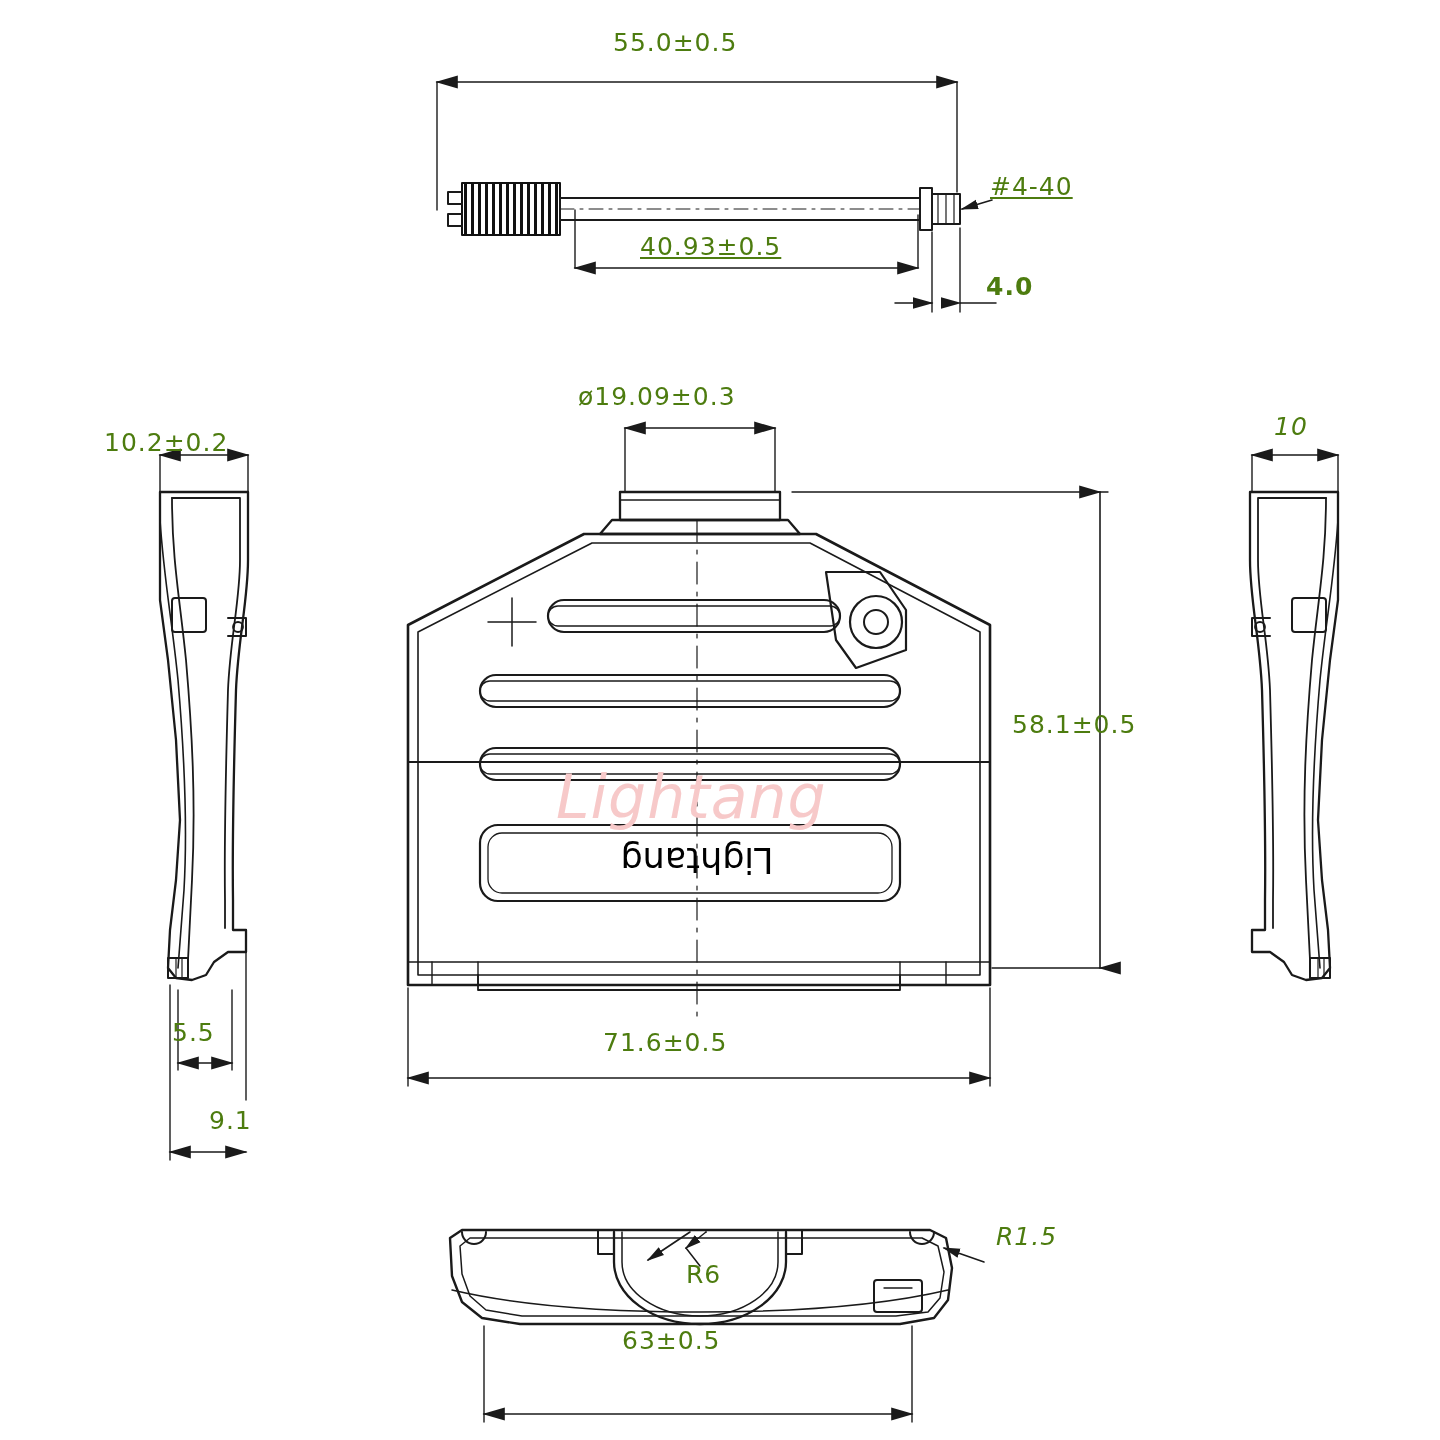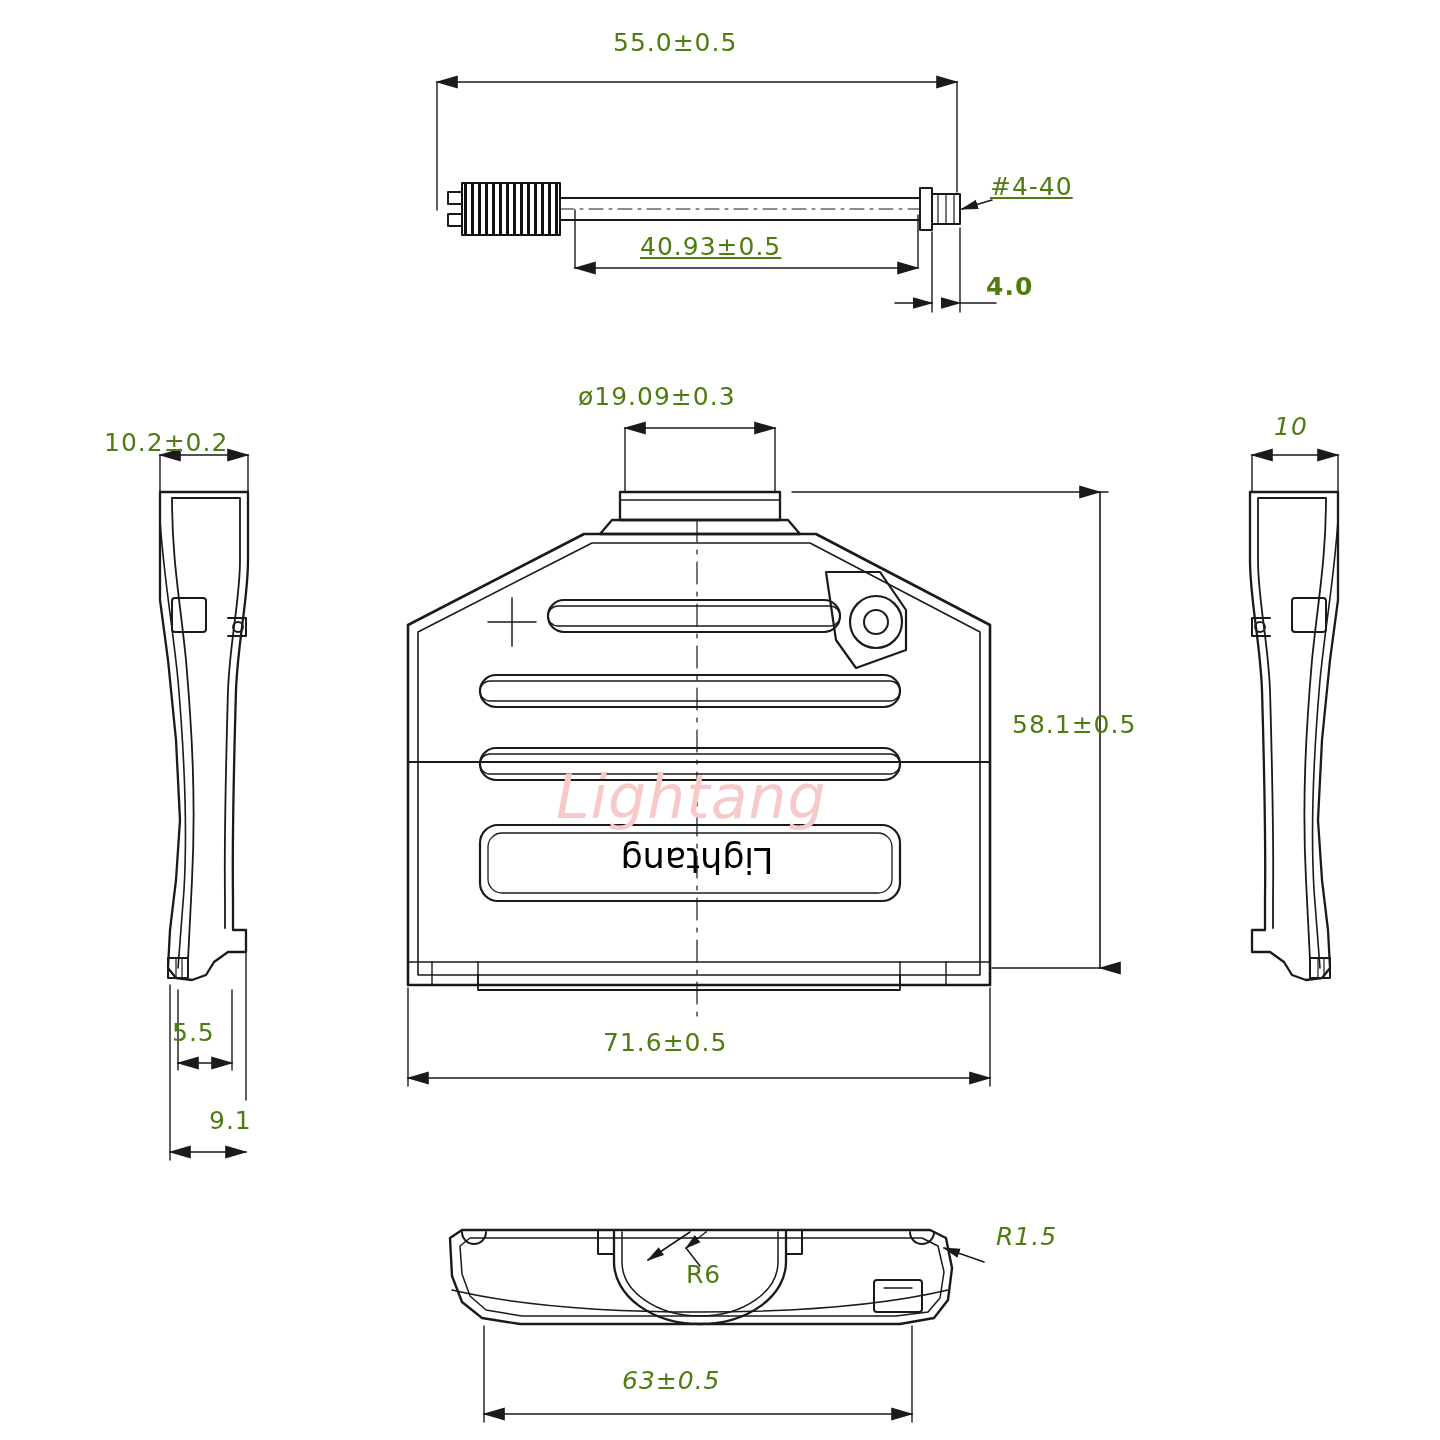--- a/index.html
+++ b/index.html
@@ -302,19 +302,19 @@
   <div class="dimtext" style="left:1012px; top:710px;">58.1±0.5</div>
 
   <div class="dimtext" style="left:603px; top:1028px;">71.6±0.5</div>
 
   <div class="dimtext" style="left:1274px; top:412px;font-style:italic;">10</div>
 
   <div class="dimtext" style="left:686px; top:1260px;">R6</div>
 
   <div class="dimtext" style="left:996px; top:1222px;font-style:italic;">R1.5</div>
 
-  <div class="dimtext" style="left:622px; top:1366px;font-style:italic;">63±0.5</div>
+  <div class="dimtext" style="left:622px; top:1326px;">63±0.5</div>
 
   <div class="brandtext" style="left:592px; top:840px; width:210px; text-align:center;">Lightang</div>
 
   <div class="wmark" style="left:556px; top:762px;">Lightang</div>
 
 </div>
 
 </body></html>

